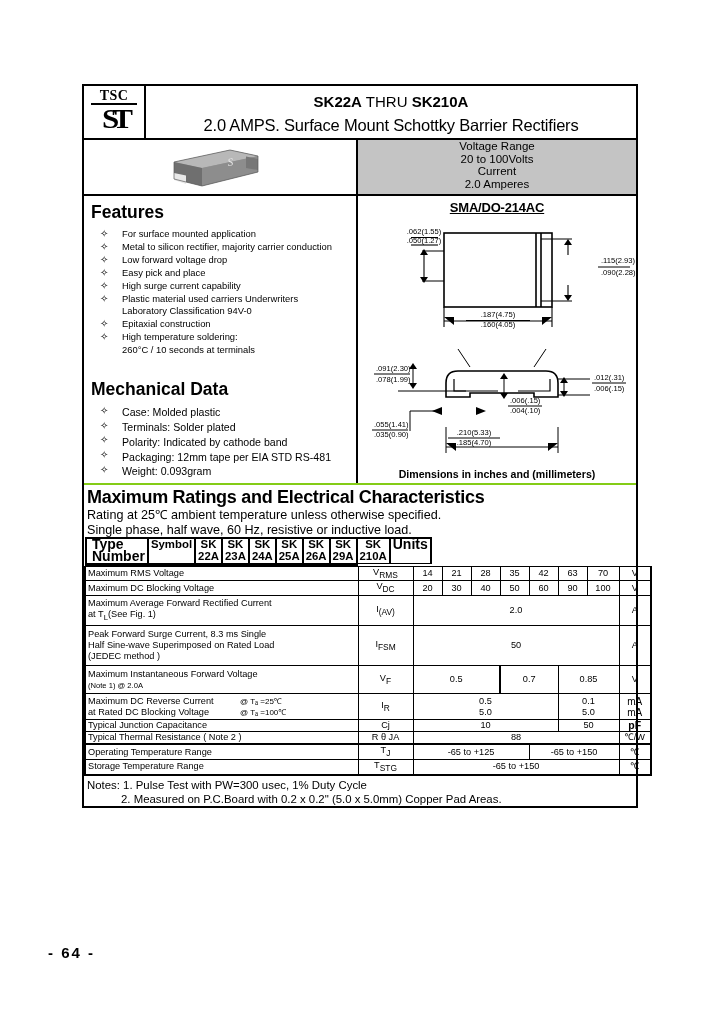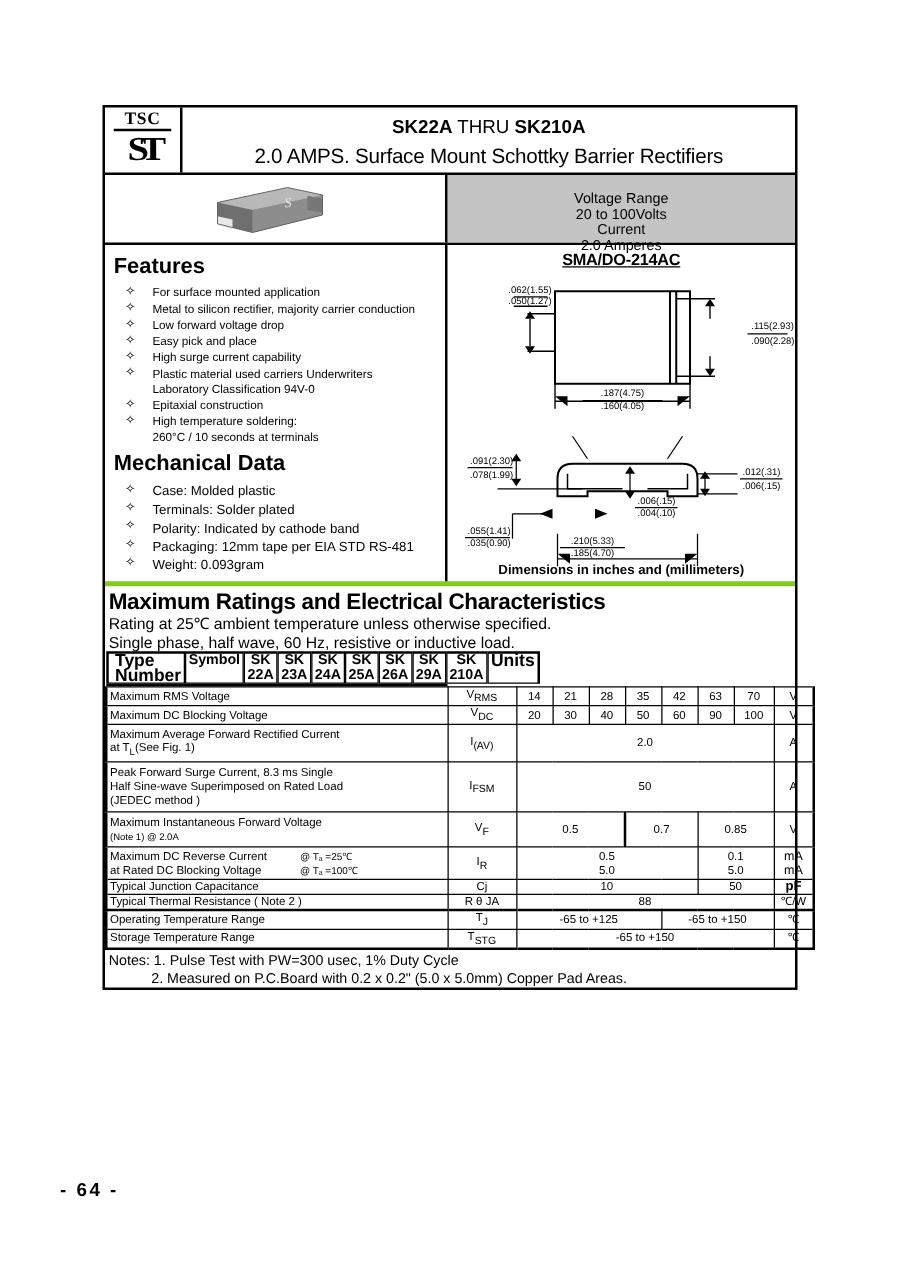--- a/index.html
+++ b/index.html
@@ -50,33 +50,33 @@
   .title-main { font-size:15px; font-weight:bold; line-height:27px; letter-spacing:0px; }
   .title-main .thru { font-weight:normal; }
   .title-sub { font-size:16.5px; line-height:20px; letter-spacing:-0.2px; }
 
   
   .band { display:flex; border-bottom:2px solid #000; height:56px; }
   .photo-cell { width:274px; border-right:2px solid #000; position:relative; }
   .volt-cell {
     flex:1; background:#c4c4c4;
     text-align:center; font-size:11.5px; line-height:12.6px;
-    padding-top:13px;
+    padding-top:0;
   }
 
   
   .pkg { position:absolute; left:84px; top:6px; width:96px; height:44px; }
 
   
-  .mid { display:flex; border-bottom:4px solid #84cc16; }
+  .mid { display:flex; border-bottom:2px solid #84cc16; }
   .feat-cell { width:274px; border-right:2px solid #000; padding:4px 0 4px 6px; }
   .draw-cell { flex:1; position:relative; }
 
   .h2 { font-size:17.5px; font-weight:bold; margin:2px 0 5px 1px; }
-  .h2.mech { margin-top:4px; }
+  .h2.mech { margin-top:23px; }
   ul.feat { list-style:none; margin:0; padding:0; }
   ul.feat li {
     font-size:9.4px; line-height:12.4px;
     padding-left:32px; position:relative;
     margin-bottom:0.6px;
   }
   ul.feat li .d {
     position:absolute; left:10px; top:-0.5px;
     font-size:10px; line-height:12.4px;
   }

